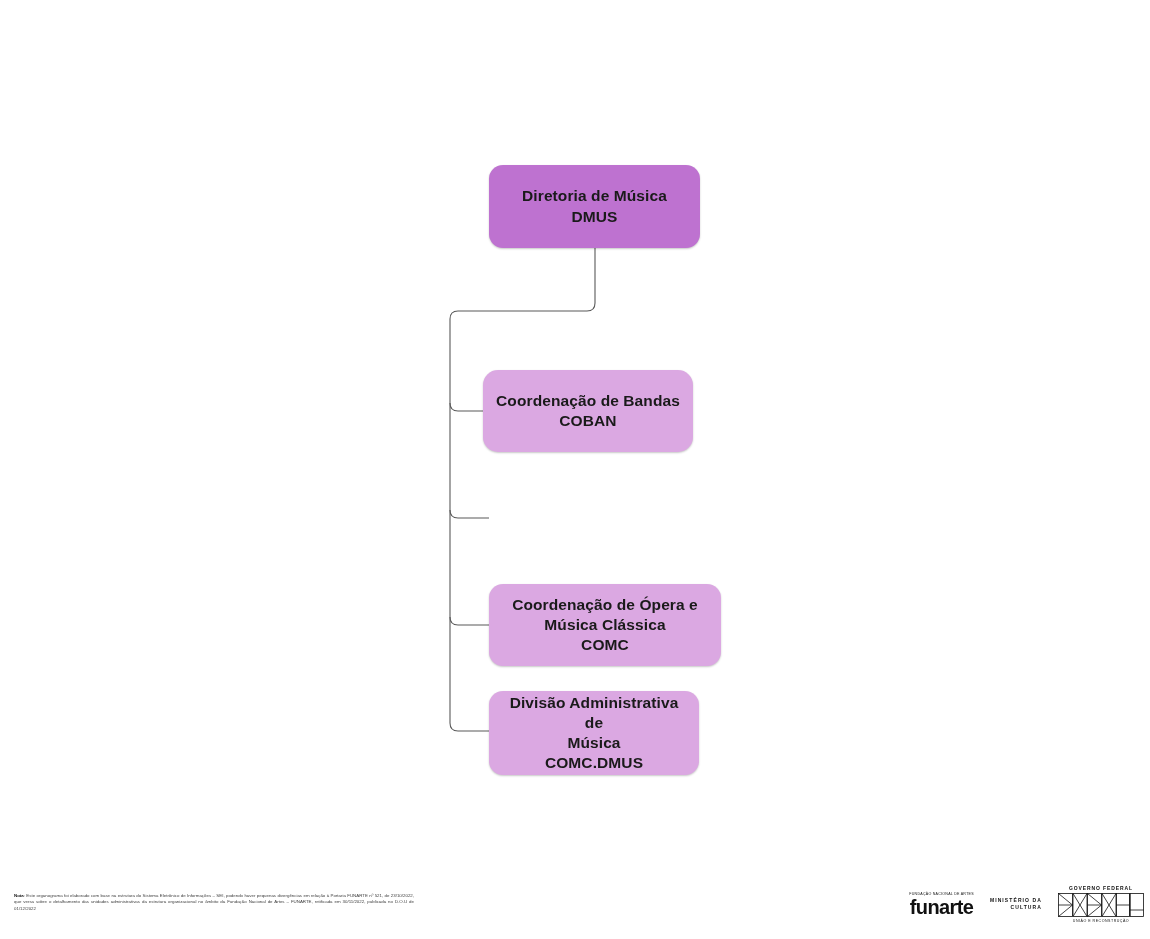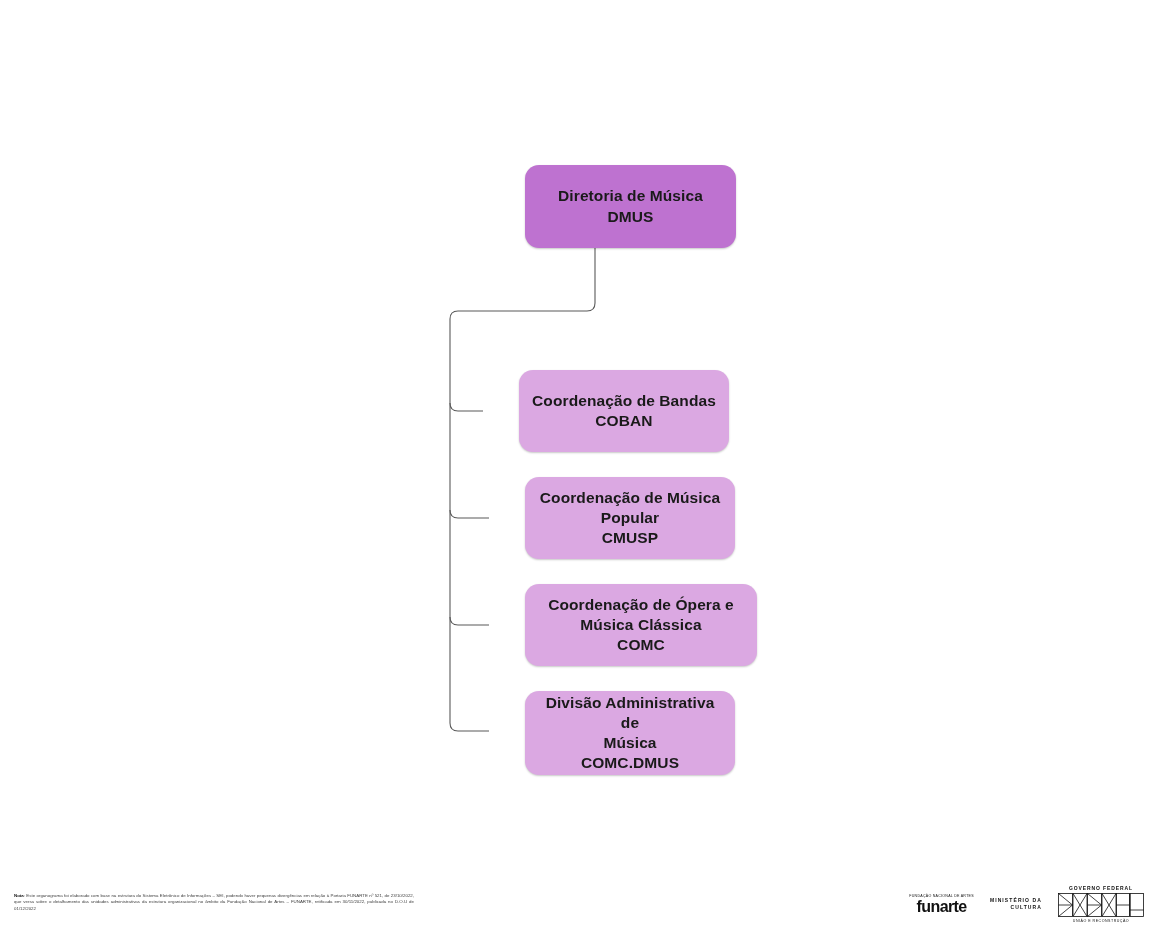--- a/index.html
+++ b/index.html
@@ -35,38 +35,37 @@
     border-radius: 14px;
     display: flex;
     align-items: center;
     justify-content: center;
     text-align: center;
     color: #1a1a1a;
     font-weight: bold;
     line-height: 1.30;
     letter-spacing: 0.1px;
     box-shadow: 0 1px 2px rgba(0,0,0,0.22);
-    margin-left: 36px;
   }
   .node-root {
     background: #be72d0;
     font-size: 15.5px;
   }
   .node-child {
     background: #dba8e2;
     font-size: 15.5px;
   }
   .node-label {
     padding: 0 10px;
     white-space: pre-line;
   }
 
   
   #node-dmus   { left: 489px; top: 165px; width: 211px; height: 83px; }
-  #node-coban  { left: 483px; top: 370px; width: 210px; height: 82px; }
+  #node-coban  { left: 483px; top: 370px; width: 210px; height: 82px; border-radius: 15px; }
   #node-cmusp  { left: 489px; top: 477px; width: 210px; height: 82px; }
   #node-comc   { left: 489px; top: 584px; width: 232px; height: 82px; }
   #node-diad   { left: 489px; top: 691px; width: 210px; height: 84px; }
 
   
   #footer {
     position: absolute;
     left: 0;
     bottom: 0;
     width: 1150px;
@@ -103,21 +102,21 @@
     color: #111;
   }
   
   #logo-funarte .logo-super {
     font-size: 3.6px;
     letter-spacing: 0.25px;
     margin-bottom: 1px;
     white-space: nowrap;
   }
   #logo-funarte .logo-word {
-    font-size: 16px;
+    font-size: 20px;
     font-weight: bold;
     letter-spacing: -0.6px;
     line-height: 1;
   }
   
   #logo-ministerio {
     text-align: right;
     align-items: flex-end;
   }
   #logo-ministerio .mc-line1,
@@ -168,25 +167,20 @@
   <div class="node node-root" id="node-dmus">
     <span class="node-label">Diretoria de Música
 DMUS</span>
   </div>
 
   <div class="node node-child" id="node-coban">
     <span class="node-label">Coordenação de Bandas
 COBAN</span>
   </div>
 
-  <div class="node node-child" id="node-cmusp">
-    <span class="node-label">Coordenação de Música
-Popular
-CMUSP</span>
-  </div>
 
   <div class="node node-child" id="node-comc">
     <span class="node-label">Coordenação de Ópera e
 Música Clássica
 COMC</span>
   </div>
 
   <div class="node node-child" id="node-diad">
     <span class="node-label">Divisão Administrativa de
 Música

